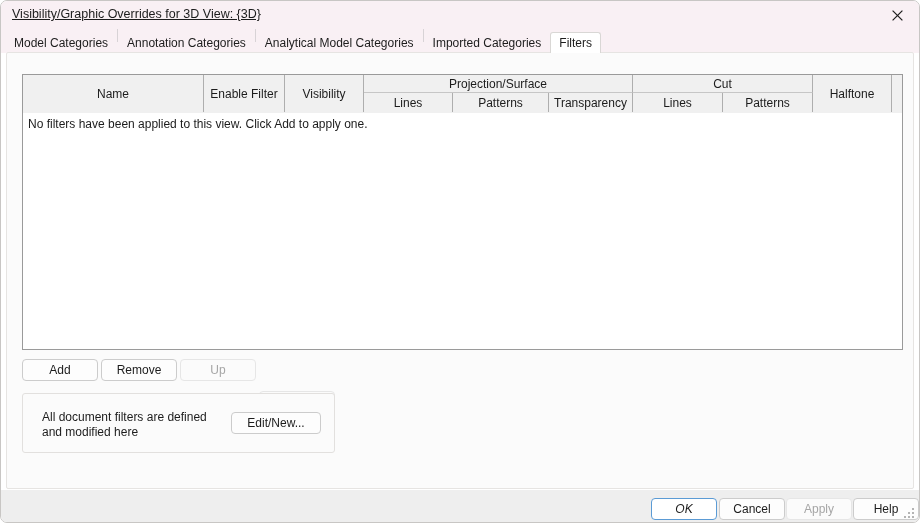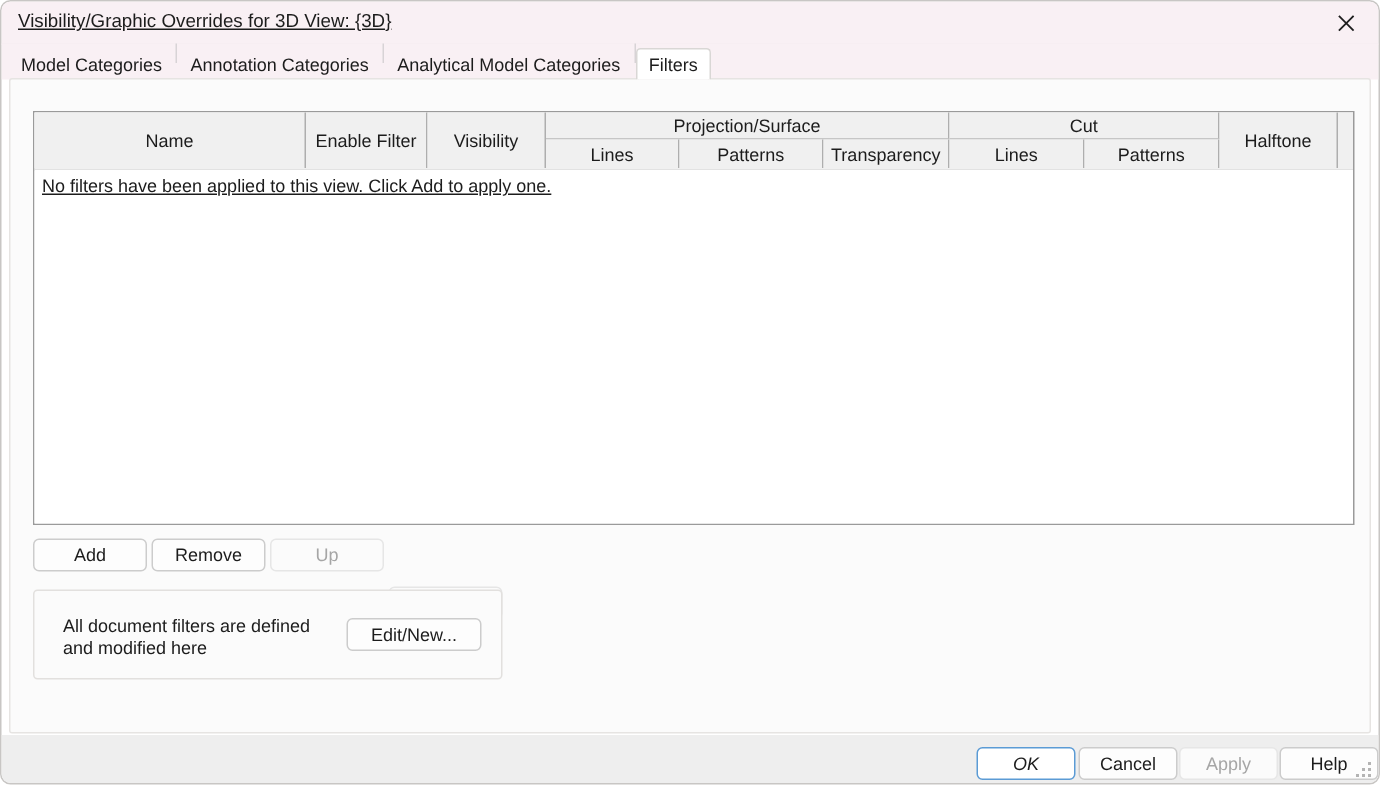--- a/index.html
+++ b/index.html
@@ -159,21 +159,20 @@
     right: 0; bottom: 0;
     background: #ffffff;
   }
   .empty-msg {
     position: absolute;
     left: 5px;
     top: 4px;
     font-size: 12px;
     color: #1c1c1c;
     white-space: nowrap;
-    text-decoration: underline;
   }
 
   
   .btn {
     box-sizing: border-box;
     border: 1px solid #cccccc;
     background: #fdfdfd;
     border-radius: 4px;
     font-family: "Liberation Sans", sans-serif;
     font-size: 12px;
@@ -280,20 +279,21 @@
   </div>
 
   <div class="tabstrip">
     <div class="tabs">
       <div class="tab">Model Categories</div>
       <div class="tab-sep"></div>
       <div class="tab">Annotation Categories</div>
       <div class="tab-sep"></div>
       <div class="tab">Analytical Model Categories</div>
       <div class="tab-sep"></div>
+      <div class="tab">Imported Categories</div>
       <div class="tab active">Filters</div>
     </div>
   </div>
 
   <div class="content">
 
     <div class="grid">
       <div class="grid-head">
         <div class="hcell tall" style="left:0;width:181px;">Name</div>
         <div class="hcell tall" style="left:181px;width:81px;">Enable Filter</div>

